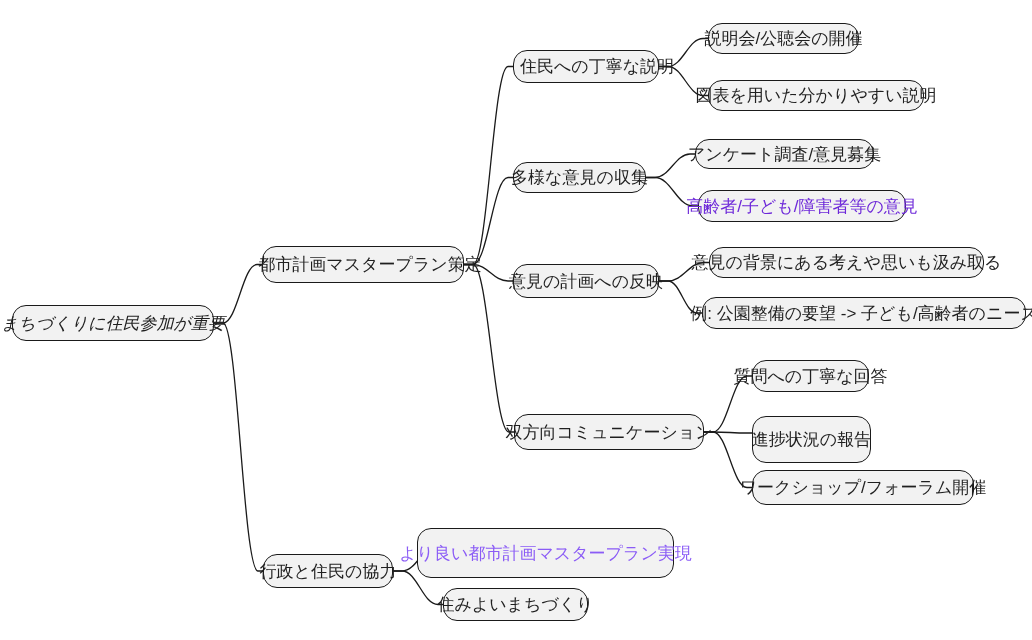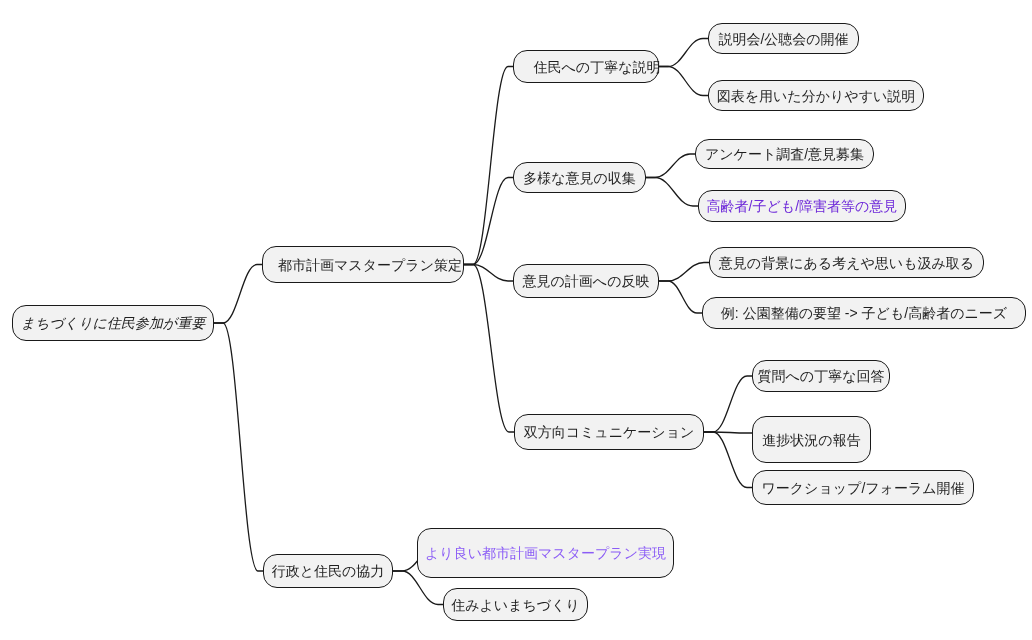--- a/index.html
+++ b/index.html
@@ -25,21 +25,21 @@
   }
   .node {
     position: absolute;
     box-sizing: border-box;
     display: flex;
     align-items: center;
     justify-content: center;
     background: #f2f2f2;
     border: 1.5px solid #1a1a1a;
     border-radius: 14px;
-    font-size: 14px;
+    font-size: 17px;
     line-height: 1;
     color: #1f1f1f;
     white-space: nowrap;
     padding: 0 6px;
   }
 </style>
 </head>
 <body>
 
 <div id="canvas">
@@ -69,18 +69,18 @@
     <div class="node" style="left: 513px; top: 50px; width: 146px; height: 33px; background: rgb(242, 242, 242); border-color: rgb(26, 26, 26); color: rgb(31, 31, 31); padding-left: 28px;">住民への丁寧な説明</div>
     <div class="node" style="left: 513px; top: 162px; width: 133px; height: 31px; background: rgb(242, 242, 242); border-color: rgb(26, 26, 26); color: rgb(31, 31, 31);">多様な意見の収集</div>
     <div class="node" style="left: 513px; top: 264px; width: 146px; height: 34px; background: rgb(242, 242, 242); border-color: rgb(26, 26, 26); color: rgb(31, 31, 31);">意見の計画への反映</div>
     <div class="node" style="left: 514px; top: 414px; width: 190px; height: 36px; background: rgb(242, 242, 242); border-color: rgb(26, 26, 26); color: rgb(31, 31, 31);">双方向コミュニケーション</div>
     <div class="node" style="left: 708px; top: 23px; width: 151px; height: 31px; background: rgb(242, 242, 242); border-color: rgb(26, 26, 26); color: rgb(31, 31, 31);">説明会/公聴会の開催</div>
     <div class="node" style="left: 708px; top: 80px; width: 216px; height: 31px; background: rgb(242, 242, 242); border-color: rgb(26, 26, 26); color: rgb(31, 31, 31);">図表を用いた分かりやすい説明</div>
     <div class="node" style="left: 695px; top: 139px; width: 179px; height: 30px; background: rgb(242, 242, 242); border-color: rgb(26, 26, 26); color: rgb(31, 31, 31);">アンケート調査/意見募集</div>
     <div class="node" style="left: 698px; top: 190px; width: 208px; height: 32px; background: rgb(242, 242, 242); border-color: rgb(26, 26, 26); color: #6d28d9;">高齢者/子ども/障害者等の意見</div>
     <div class="node" style="left: 709px; top: 247px; width: 275px; height: 31px; background: rgb(242, 242, 242); border-color: rgb(26, 26, 26); color: rgb(31, 31, 31);">意見の背景にある考えや思いも汲み取る</div>
     <div class="node" style="left: 702px; top: 297px; width: 324px; height: 32px; background: rgb(242, 242, 242); border-color: rgb(26, 26, 26); color: rgb(31, 31, 31);">例: 公園整備の要望 -&gt; 子ども/高齢者のニーズ</div>
-    <div class="node" style="left: 752px; top: 360px; width: 138px; height: 32px; background: rgb(242, 242, 242); border-color: rgb(26, 26, 26); color: rgb(31, 31, 31);">質問への丁寧な回答</div>
+    <div class="node" style="left: 752px; top: 360px; width: 117px; height: 32px; background: rgb(242, 242, 242); border-color: rgb(26, 26, 26); color: rgb(31, 31, 31);">質問への丁寧な回答</div>
     <div class="node" style="left: 752px; top: 416px; width: 119px; height: 47px; background: rgb(242, 242, 242); border-color: rgb(26, 26, 26); color: rgb(31, 31, 31);">進捗状況の報告</div>
     <div class="node" style="left: 752px; top: 470px; width: 222px; height: 35px; background: rgb(242, 242, 242); border-color: rgb(26, 26, 26); color: rgb(31, 31, 31);">ワークショップ/フォーラム開催</div>
     <div class="node" style="left: 417px; top: 528px; width: 257px; height: 50px; background: rgb(242, 242, 242); border-color: rgb(26, 26, 26); color: #8b5cf6;">より良い都市計画マスタープラン実現</div>
     <div class="node" style="left: 443px; top: 588px; width: 145px; height: 33px; background: rgb(242, 242, 242); border-color: rgb(26, 26, 26); color: rgb(31, 31, 31);">住みよいまちづくり</div>
   </div>
 
 </body></html>

